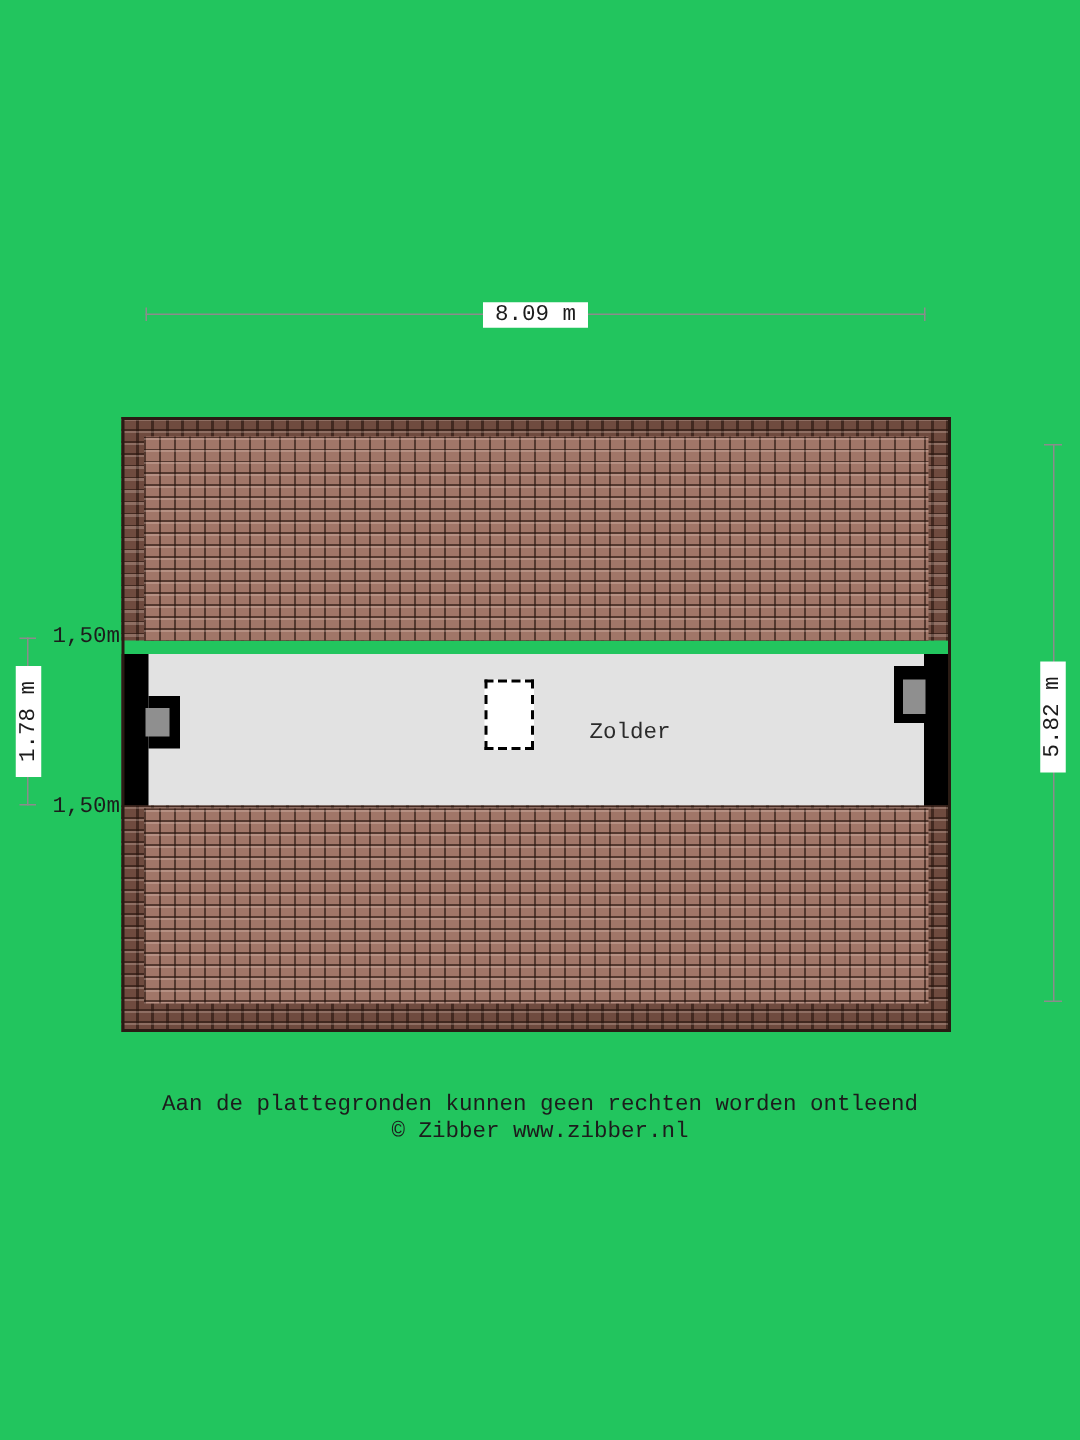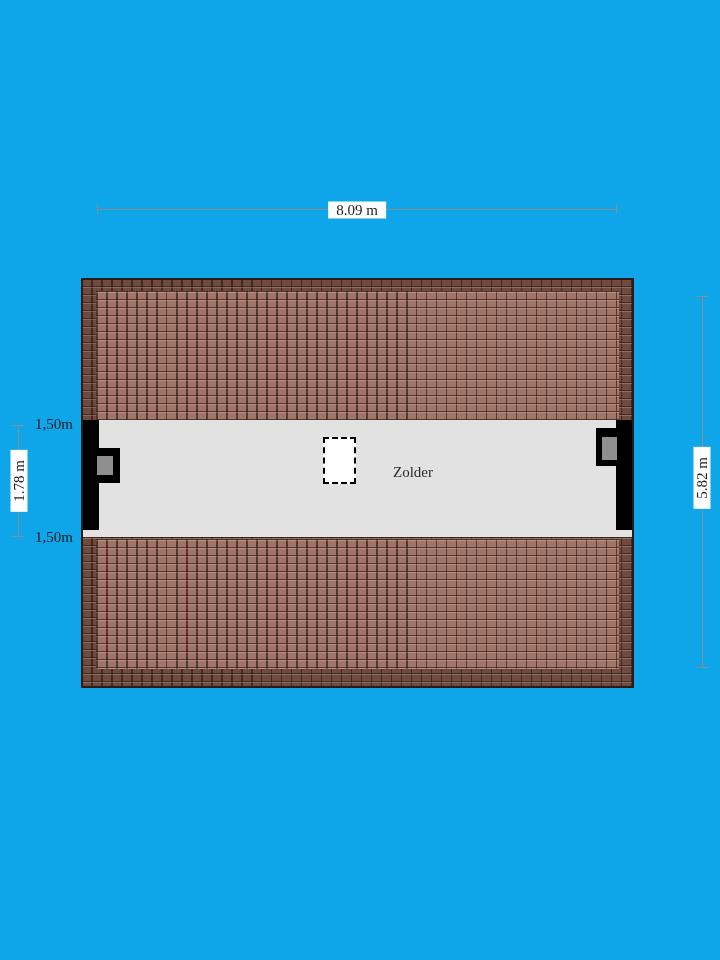--- a/index.html
+++ b/index.html
@@ -9,22 +9,22 @@
     --tile-hl:rgba(255,236,226,0.22);
     --floor:#e2e2e2;
     --wall:#000000;
     --chimney-gray:#8f8f8f;
     --dim-line:#8c8c8c;
     --ink:#1c1c1c;
     --roof-outline:#2a1b14;
   }
   html,body{margin:0;padding:0;background:#fff;}
   .canvas{
-    position:relative;width:720px;height:960px;background:#0ea5e9;overflow:hidden;
-    font-family:Liberation Serif, serif;color:var(--ink);
+    position:relative;width:720px;height:960px;background:#22c55e;overflow:hidden;
+    font-family:Liberation Mono, monospace;color:var(--ink);
   }
   .abs{position:absolute;}
 
   
   .tiles{
     background-color:var(--tile-light);
     background-image:
       repeating-linear-gradient(to bottom,
         var(--tile-line) 0px, var(--tile-line) 1px,
         var(--tile-hl) 1px, var(--tile-hl) 2.5px,
@@ -37,21 +37,21 @@
 
   
   .roof{left:81px;top:278px;width:553px;height:410px;}
   .roof-outline{inset:0;border:2px solid var(--roof-outline);pointer-events:none;z-index:6;}
   .roof-top{left:0;top:0;width:553px;height:149px;}
   .roof-top-inner{left:15px;right:15px;top:13px;bottom:0;}
   .roof-bottom{left:0;top:259px;width:553px;height:151px;}
   .roof-bottom-inner{left:15px;right:15px;top:2px;bottom:19px;}
 
   
-  .floor{left:0;top:142px;width:553px;height:128px;background:var(--floor);}
+  .floor{left:0;top:158px;width:553px;height:128px;background:var(--floor);}
   .wall{background:var(--wall);top:0;height:110px;width:18px;}
   .wall-left{left:0;}
   .wall-right{left:535px;}
   .chimney{background:var(--wall);}
   .chimney-left{left:18px;top:28px;width:21px;height:35px;}
   .chimney-right{left:515px;top:8px;width:21px;height:38px;}
   .flue{background:var(--chimney-gray);}
   .flue-left{left:16px;top:36px;width:16px;height:19px;}
   .flue-right{left:521px;top:17px;width:15px;height:23px;}
   .skylight{left:242px;top:17px;width:33px;height:47px;background:#fff;border:2px dashed #000;box-sizing:border-box;}
@@ -118,15 +118,17 @@
   </div>
 
   <div class="abs" style="left:0;top:0;">
     <div class="abs dimline-v" style="left:702px;top:296px;height:372px;"></div>
     <div class="abs tick-h" style="left:696px;top:296px;width:12px;"></div>
     <div class="abs tick-h" style="left:696px;top:667px;width:12px;"></div>
     <span class="abs dim-label rot" style="left:702px;top:478px;">5.82 m</span>
   </div>
 
   <div class="abs footer">
+    <div>Aan de plattegronden kunnen geen rechten worden ontleend</div>
+    <div>© Zibber www.zibber.nl</div>
   </div>
 
 </div>
 
 </body></html>

